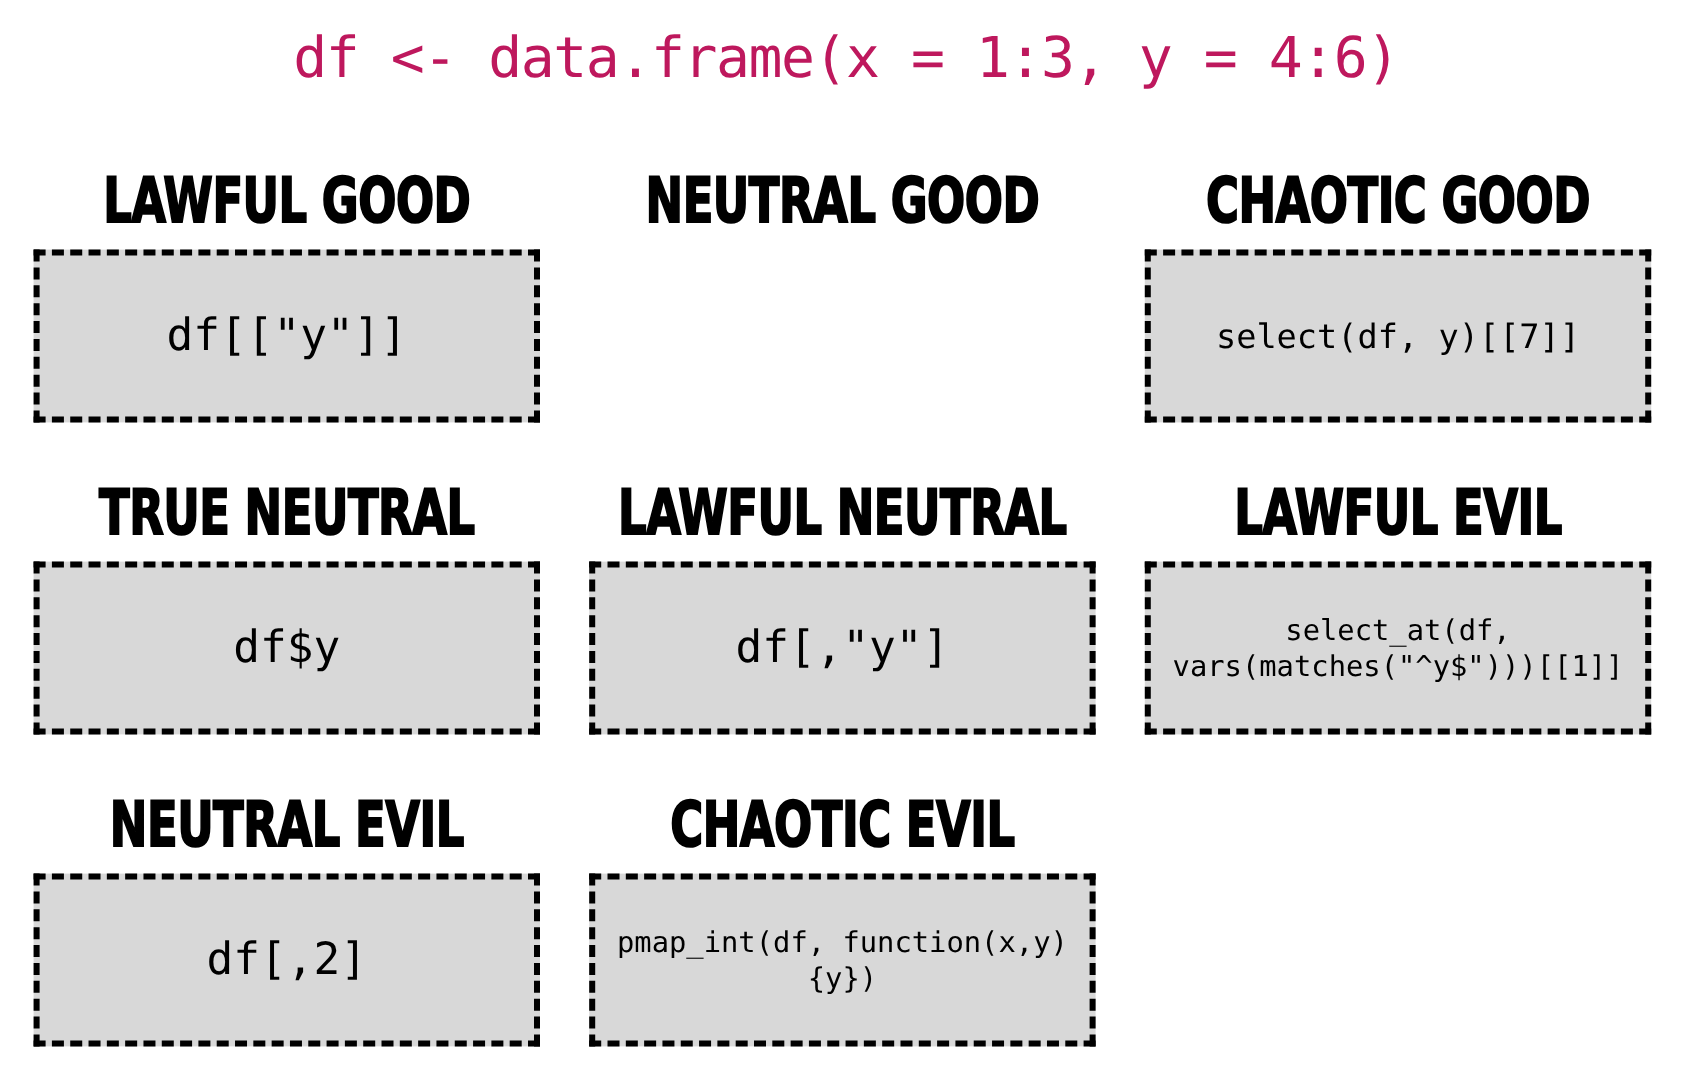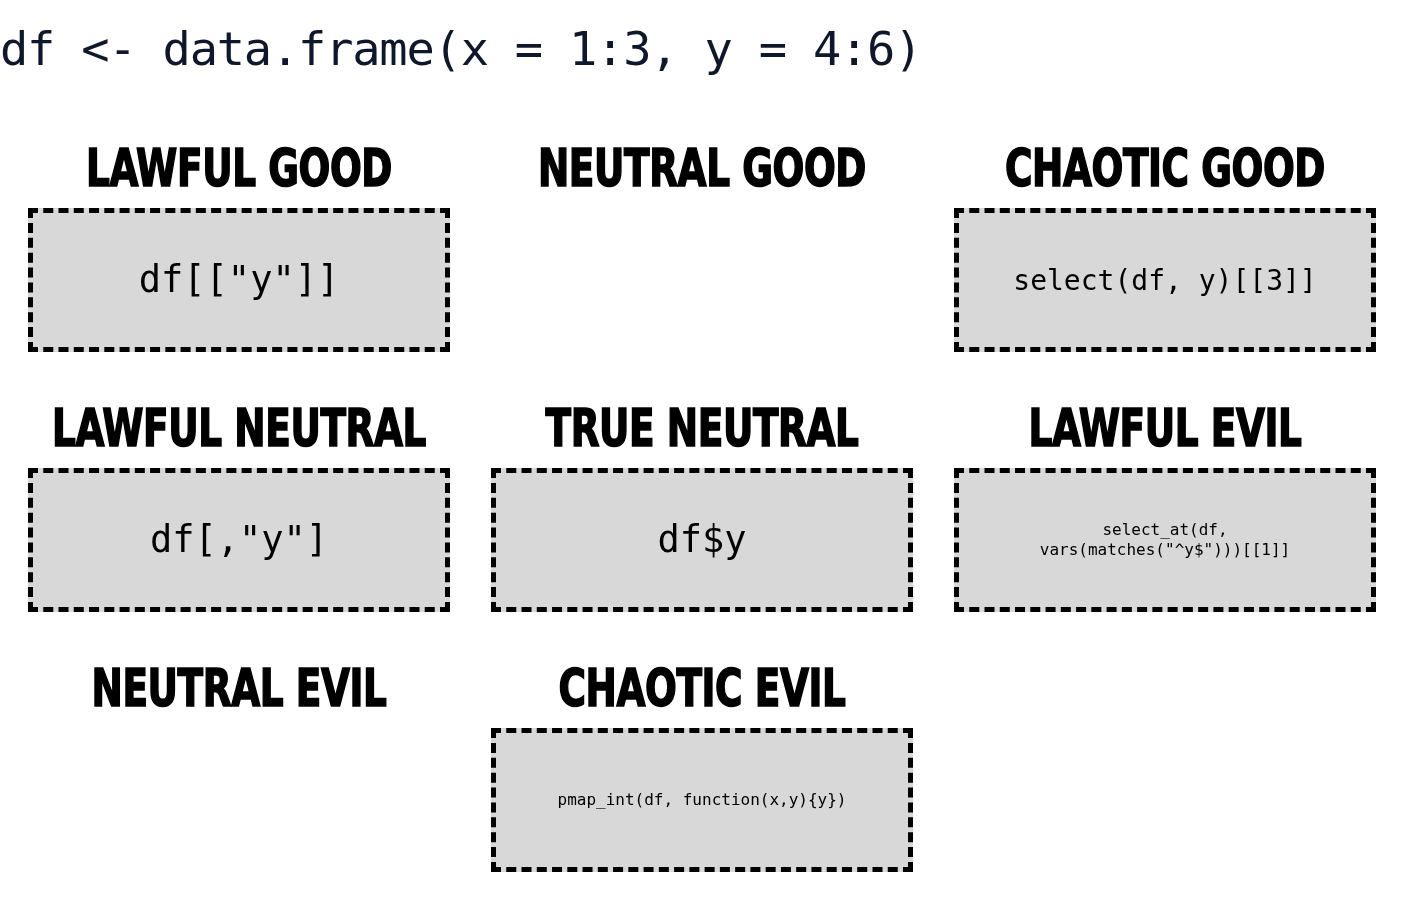--- a/index.html
+++ b/index.html
@@ -22,25 +22,26 @@
     height: 910px;
     background: #ffffff;
   }
 
   
   .title {
     position: absolute;
     left: 0;
     top: 22px;
     width: 1410px;
+    text-align: center;
     font-family: "DejaVu Sans Mono", "Liberation Mono", monospace;
     font-size: 47px;
     font-weight: 400;
     letter-spacing: -1.2px;
-    color: #0f172a;
+    color: #be185d;
     white-space: pre;
     line-height: 1.15;
   }
 
   
   .grid {
     position: absolute;
     left: 28px;
     top: 128px;
     width: 1347px;
@@ -90,21 +91,21 @@
   .code {
     font-family: "DejaVu Sans Mono", "Liberation Mono", monospace;
     color: #000000;
     text-align: center;
     white-space: pre-line;
     line-height: 1.25;
   }
 
   .code.size-lg { font-size: 37px; }
   .code.size-md { font-size: 28px; }
-  .code.size-sm { font-size: 16px; }
+  .code.size-sm { font-size: 24px; }
 </style>
 </head>
 <body>
 
 <div id="canvas">
 
   <div class="title">df &lt;- data.frame(x = 1:3, y = 4:6)</div>
 
   <div class="grid" id="grid">
       <div class="cell">
@@ -112,44 +113,47 @@
         <div class="cell-box">
           <div class="code size-lg">df[["y"]]</div>
         </div>
       </div>
       <div class="cell">
         <div class="cell-heading">NEUTRAL GOOD</div>
       </div>
       <div class="cell">
         <div class="cell-heading">CHAOTIC GOOD</div>
         <div class="cell-box">
-          <div class="code size-md">select(df, y)[[3]]</div>
+          <div class="code size-md">select(df, y)[[7]]</div>
+        </div>
+      </div>
+      <div class="cell">
+        <div class="cell-heading">TRUE NEUTRAL</div>
+        <div class="cell-box">
+          <div class="code size-lg">df$y</div>
         </div>
       </div>
       <div class="cell">
         <div class="cell-heading">LAWFUL NEUTRAL</div>
         <div class="cell-box">
           <div class="code size-lg">df[,"y"]</div>
-        </div>
-      </div>
-      <div class="cell">
-        <div class="cell-heading">TRUE NEUTRAL</div>
-        <div class="cell-box">
-          <div class="code size-lg">df$y</div>
         </div>
       </div>
       <div class="cell">
         <div class="cell-heading">LAWFUL EVIL</div>
         <div class="cell-box">
           <div class="code size-sm">select_at(df,
 vars(matches("^y$")))[[1]]</div>
         </div>
       </div>
       <div class="cell">
         <div class="cell-heading">NEUTRAL EVIL</div>
+        <div class="cell-box">
+          <div class="code size-lg">df[,2]</div>
+        </div>
       </div>
       <div class="cell">
         <div class="cell-heading">CHAOTIC EVIL</div>
         <div class="cell-box">
           <div class="code size-sm">pmap_int(df, function(x,y){y})</div>
         </div>
       </div>
     </div>
 
 </div>

